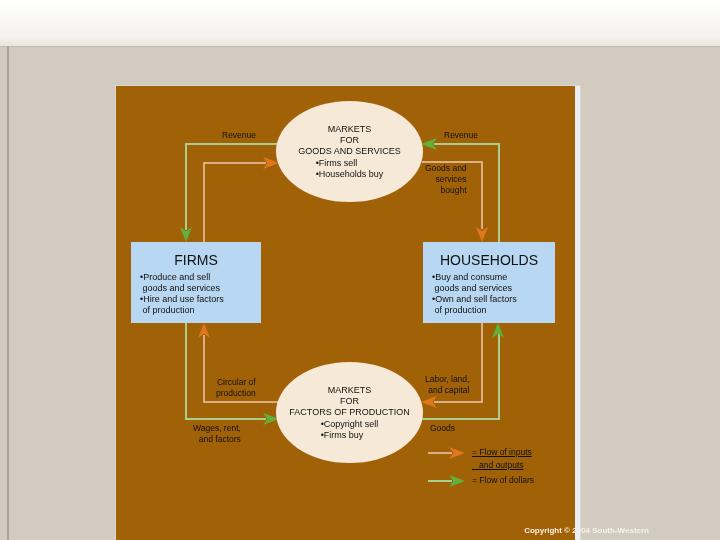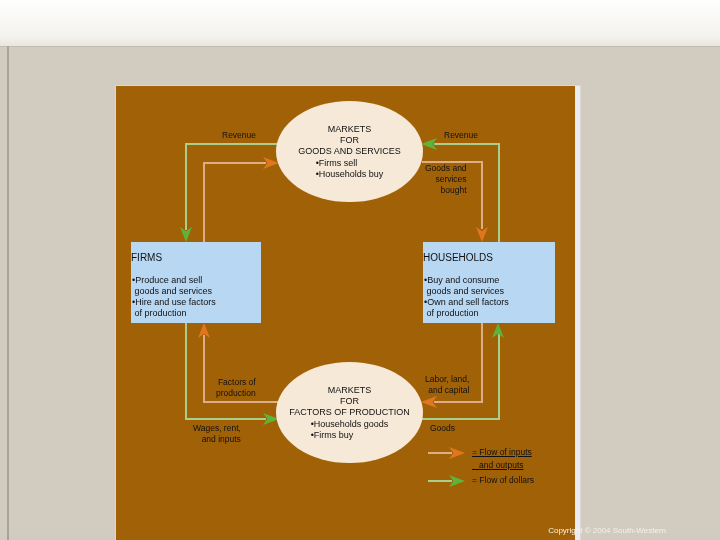--- a/index.html
+++ b/index.html
@@ -15,39 +15,39 @@
     box-shadow:3px 4px 5px rgba(80,75,65,.45), inset 0 2px 2px rgba(255,255,255,.45);
     display:flex;align-items:center;}
   .banner-title{color:#eef8fb;font-size:19px;padding-left:20px;letter-spacing:.2px;
     text-shadow:1px 1px 1px rgba(0,60,80,.4);}
   .panel{position:absolute;left:116px;top:86px;width:464px;height:518px;background:#a16207;
     box-shadow:inset -5px -8px 0 #e9ecf4, 0 0 0 1px #dcd8ce;}
   .ellipse{position:absolute;width:147px;height:101px;border-radius:50%;background:#f6e9d7;
     display:flex;flex-direction:column;align-items:center;justify-content:center;z-index:2;}
   .node-box{position:absolute;width:130px;height:81px;background:#b7d7f3;z-index:2;
     padding-top:10px;box-sizing:border-box;}
-  .node-title{font-size:10px;color:#111;margin-bottom:12px;}
-  .node-body{font-size:9px;line-height:11px;color:#111;white-space:pre-wrap;padding-left:1px;}
+  .node-title{text-align:center;font-size:14px;color:#111;margin-bottom:4px;}
+  .node-body{font-size:9px;line-height:11px;color:#111;white-space:pre-wrap;padding-left:9px;}
   .ell-title{font-size:9px;line-height:11px;color:#111;text-align:center;white-space:pre-line;}
   .ell-bullets{font-size:9px;line-height:11px;color:#111;text-align:left;white-space:pre-line;margin-top:1px;}
   .hline,.vline{position:absolute;z-index:1;}
   .hline{height:2px;}
   .vline{width:2px;}
   .green{background:#a8cf8e;}
   .orange{background:#dcae85;}
   .ah{position:absolute;z-index:1;}
   .ah-right{width:16px;height:12px;background:#e0771f;clip-path:polygon(0 0,100% 50%,0 100%,28% 50%);}
   .ah-left{width:16px;height:12px;clip-path:polygon(100% 0,0 50%,100% 100%,72% 50%);}
   .ah-down{width:12px;height:15px;clip-path:polygon(0 0,50% 28%,100% 0,50% 100%);}
   .ah-up{width:12px;height:15px;clip-path:polygon(0 100%,50% 72%,100% 100%,50% 0);}
   .g-fill{background:#5fb33a;}
   .o-fill{background:#e0771f;}
   .lbl{position:absolute;font-size:8.5px;line-height:11px;color:#111;white-space:pre-line;z-index:3;text-align:right;}
   .legend-text{position:absolute;font-size:8.5px;line-height:13px;color:#111;white-space:pre-wrap;z-index:3;}
-  .copyright{position:absolute;right:54px;top:526px;font-size:8px;font-weight:normal;color:#f6f2e9;z-index:4;text-align:right;}
+  .copyright{position:absolute;right:71px;top:526px;font-size:8px;font-weight:bold;color:#f6f2e9;z-index:4;text-align:right;}
 </style>
 </head>
 <body>
 
 <div class="page">
 
   <div class="top-strip"></div>
   <div class="left-edge"></div>
 
 
@@ -90,21 +90,21 @@
 FOR
 GOODS AND SERVICES</div>
       <div class="ell-bullets">•Firms sell
 •Households buy</div>
     </div>
 
     <div class="ellipse" style="left:160px;top:276px;">
       <div class="ell-title">MARKETS
 FOR
 FACTORS OF PRODUCTION</div>
-      <div class="ell-bullets">•Households goods
+      <div class="ell-bullets">•Copyright sell
 •Firms buy</div>
     </div>
 
     <div class="node-box" style="left:15px;top:156px;">
       <div class="node-title">FIRMS</div>
       <div class="node-body">•Produce and sell
  goods and services
 •Hire and use factors
  of production</div>
     </div>
@@ -115,26 +115,26 @@
  goods and services
 •Own and sell factors
  of production</div>
     </div>
 
     <div class="lbl" style="left:106px;top:44px;">Revenue</div>
     <div class="lbl" style="left:328px;top:44px;">Revenue</div>
     <div class="lbl" style="left:309px;top:77px;">Goods and
 services
 bought</div>
-    <div class="lbl" style="left:100px;top:291px;">Factors of
+    <div class="lbl" style="left:100px;top:291px;">Circular of
 production</div>
     <div class="lbl" style="left:309px;top:288px;">Labor, land,
 and capital</div>
     <div class="lbl" style="left:77px;top:337px;">Wages, rent,
-and inputs</div>
+and factors</div>
     <div class="lbl" style="left:314px;top:337px;">Goods</div>
 
     <div class="hline orange" style="left:312px;top:366px;width:24px;"></div>
     <div class="ah ah-right o-fill" style="left:333px;top:361px;"></div>
     <div class="legend-text" style="left:356px;top:360px;text-decoration:underline;">= Flow of inputs
    and outputs</div>
 
     <div class="hline green" style="left:312px;top:394px;width:24px;"></div>
     <div class="ah ah-right g-fill" style="left:333px;top:389px;"></div>
     <div class="legend-text" style="left:356px;top:388px;">= Flow of dollars</div>

